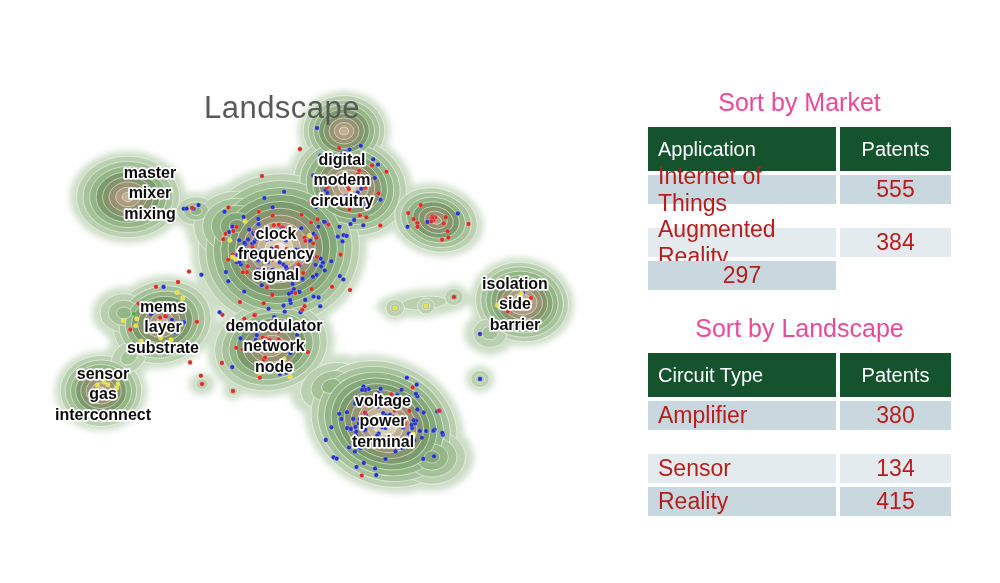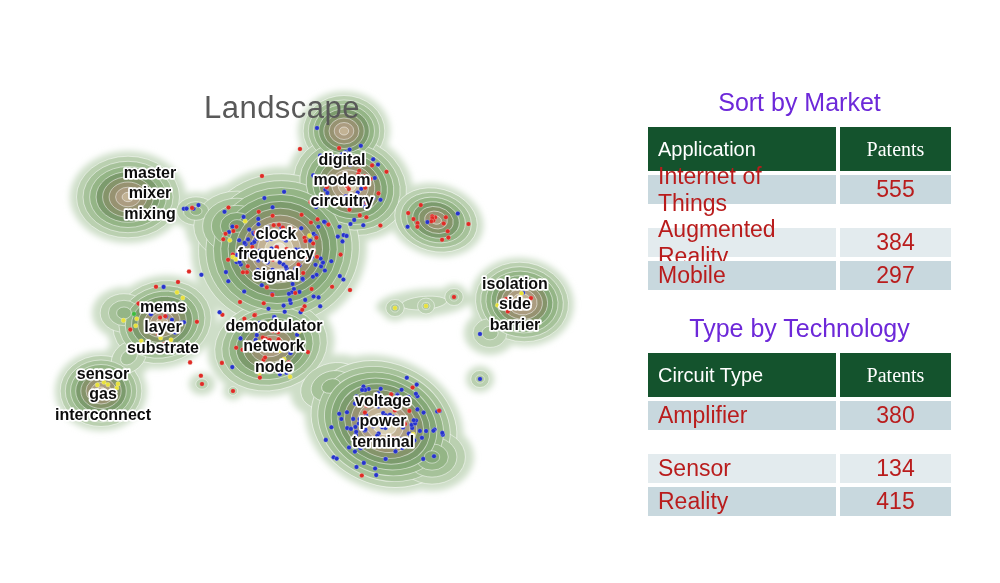--- a/index.html
+++ b/index.html
@@ -3,25 +3,25 @@
 <meta charset="utf-8">
 <style>
   html,body{margin:0;padding:0;background:#fff;font-family:"Liberation Sans",sans-serif;}
   .canvas{position:relative;width:1000px;height:583px;background:#fff;overflow:hidden;}
   #map-svg{position:absolute;left:0;top:0;}
   .map-title{position:absolute;left:132px;top:90px;width:300px;text-align:center;
              font-size:31px;color:#595959;letter-spacing:.5px;}
   .clabel{font:bold 16px "Liberation Sans",sans-serif;fill:#0d0d0d;stroke:#ffffff;
           stroke-width:3.4px;paint-order:stroke;stroke-linejoin:round;text-anchor:middle;}
   .side-table{position:absolute;left:648px;width:303px;}
-  .t-title{text-align:center;font-size:25px;color:#6d28d9;height:28px;line-height:28px;margin-bottom:11px;}
+  .t-title{text-align:center;font-size:25px;color:#ec4899;height:28px;line-height:28px;margin-bottom:11px;}
   .tbl{display:grid;grid-template-columns:188px 111px;grid-gap:4px;gap:4px;}
   .th{background:#14532d;color:#fff;font-size:20px;height:44px;display:flex;align-items:center;}
   .th.l{padding-left:10px;}
-  .th.c{justify-content:center;padding-left:0;font-family:Liberation Serif, serif;}
+  .th.c{justify-content:center;padding-left:0;}
   .td{height:29px;display:flex;align-items:center;font-size:23px;color:#b91c1c;}
   .td.l{padding-left:10px;}
   .td.c{justify-content:center;}
   .r-dark{background:#c8d8de;}
   .r-light{background:#e3ebee;margin-top:20px;}
 </style>
 </head>
 <body>
 
 <div class="canvas">
@@ -707,27 +707,26 @@
 
   <div class="side-table" style="top:88px">
     <div class="t-title">Sort by Market</div>
     <div class="tbl">
       <div class="th l">Application</div>
       <div class="th c">Patents</div>
       <div class="td l r-dark">Internet of Things</div>
       <div class="td c r-dark">555</div>
       <div class="td l r-light">Augmented Reality</div>
       <div class="td c r-light">384</div>
-      <div class="td l r-dark">Mobile</div>
       <div class="td c r-dark">297</div>
     </div>
   </div>
 
   <div class="side-table" style="top:314px">
-    <div class="t-title">Type by Technology</div>
+    <div class="t-title">Sort by Landscape</div>
     <div class="tbl">
       <div class="th l">Circuit Type</div>
       <div class="th c">Patents</div>
       <div class="td l r-dark">Amplifier</div>
       <div class="td c r-dark">380</div>
       <div class="td l r-light">Sensor</div>
       <div class="td c r-light">134</div>
       <div class="td l r-dark">Reality</div>
       <div class="td c r-dark">415</div>
     </div>

